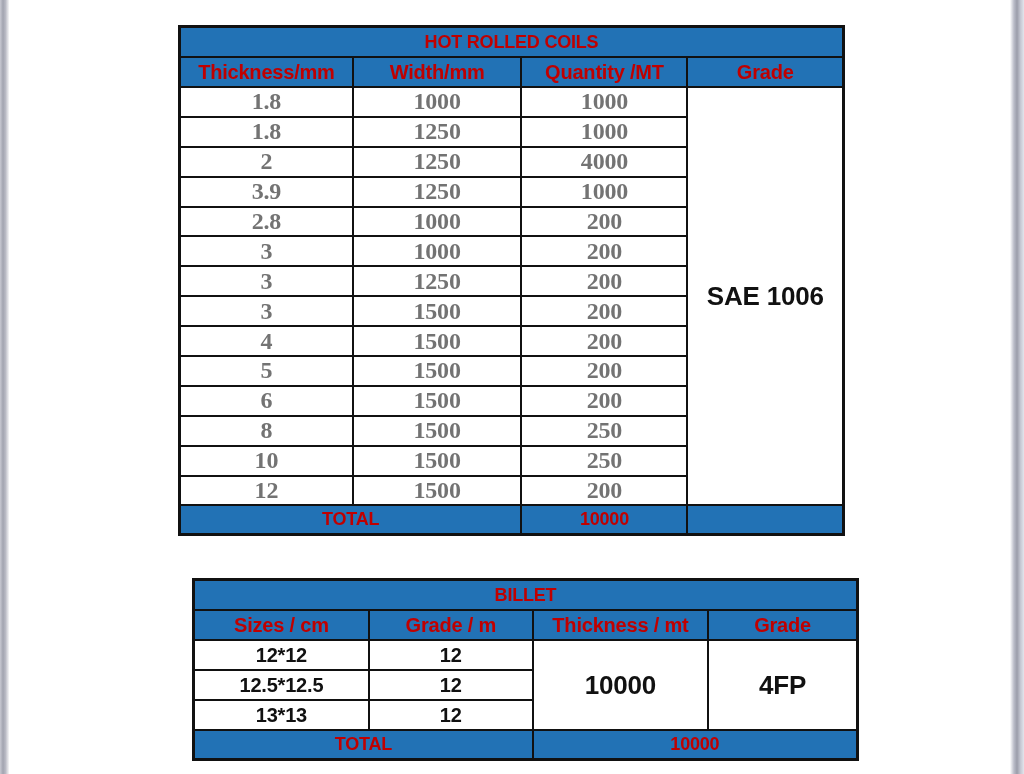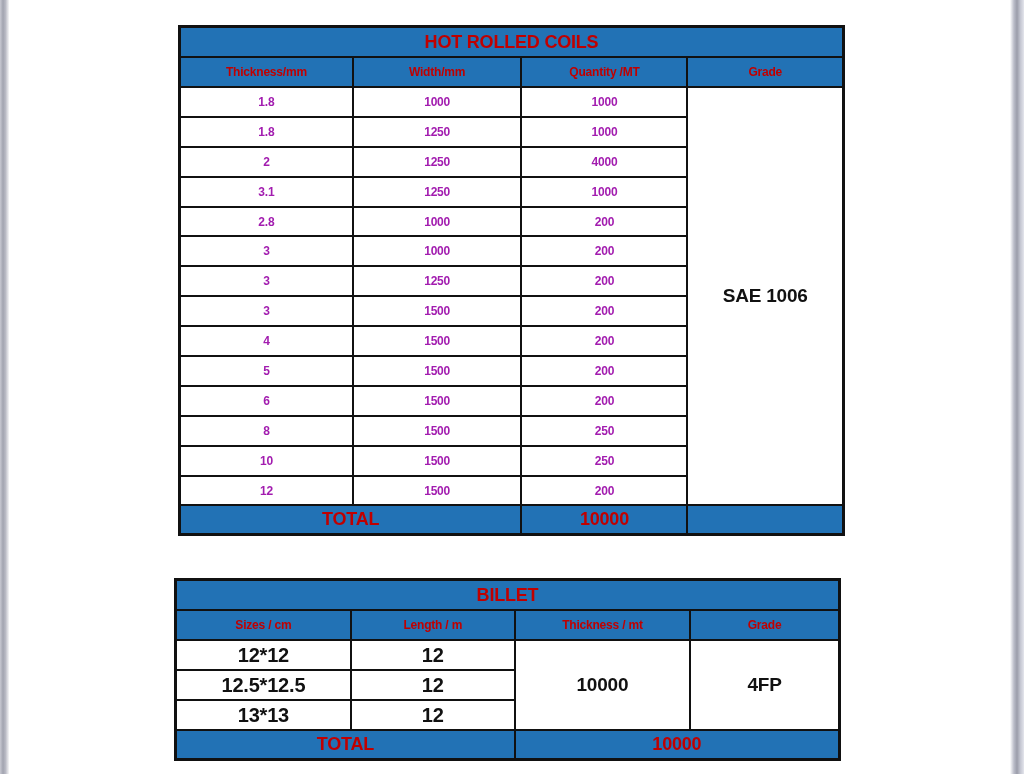--- a/index.html
+++ b/index.html
@@ -29,21 +29,21 @@
     width: 14px; height: 100%;
     background: linear-gradient(to right, #ffffff 0%, #babcc8 28%, #9b9daa 50%, #c5c7d2 75%, #e4e5ec 100%);
   }
   .tbl-wrap1 {
     position: absolute;
     left: 178px; top: 25px;
     width: 667px;
   }
   .tbl-wrap2 {
     position: absolute;
-    left: 174px; top: 578px;
+    left: 192px; top: 578px;
     width: 667px;
   }
   table.grid {
     border-collapse: collapse;
     table-layout: fixed;
     width: 100%;
     border: 3px solid #111111;
     font-weight: bold;
     letter-spacing: -0.2px;
   }
@@ -52,24 +52,24 @@
     text-align: center;
     vertical-align: middle;
     padding: 0;
     overflow: hidden;
   }
   .fill {
     background: #2272b5;
     color: #c00000;
   }
   .title-cell  { font-size: 18px; height: 28px; }
-  .head-cell   { font-size: 12px; height: 28px; }
-  .data-cell   { font-size: 12px; color: #a21caf; background: #ffffff; height: 27.9px; }
+  .head-cell   { font-size: 20px; height: 28px; }
+  .data-cell   { font-size: 24px; color: #737373; background: #ffffff; height: 27.9px; font-family: Liberation Serif, serif; }
   .data-cell2  { font-size: 20px; color: #111111; background: #ffffff; height: 28px; }
-  .grade-cell  { font-size: 19px; color: #111111; background: #ffffff; }
+  .grade-cell  { font-size: 26px; color: #111111; background: #ffffff; }
   .total-cell  { font-size: 18px; height: 27px; }
 </style>
 </head>
 <body>
 
 <div class="slide">
 
   <div class="tbl-wrap1">
     <table class="grid">
       <colgroup>
@@ -98,21 +98,21 @@
           <td class="data-cell">1.8</td>
           <td class="data-cell">1250</td>
           <td class="data-cell">1000</td>
         </tr>
         <tr>
           <td class="data-cell">2</td>
           <td class="data-cell">1250</td>
           <td class="data-cell">4000</td>
         </tr>
         <tr>
-          <td class="data-cell">3.1</td>
+          <td class="data-cell">3.9</td>
           <td class="data-cell">1250</td>
           <td class="data-cell">1000</td>
         </tr>
         <tr>
           <td class="data-cell">2.8</td>
           <td class="data-cell">1000</td>
           <td class="data-cell">200</td>
         </tr>
         <tr>
           <td class="data-cell">3</td>
@@ -175,21 +175,21 @@
           <col style="width:24.7%">
           <col style="width:26.4%">
           <col style="width:22.5%">
       </colgroup>
       <tbody>
         <tr>
           <td colspan="4" class="fill title-cell">BILLET</td>
         </tr>
         <tr>
           <td class="fill head-cell">Sizes / cm</td>
-          <td class="fill head-cell">Length / m</td>
+          <td class="fill head-cell">Grade / m</td>
           <td class="fill head-cell">Thickness / mt</td>
           <td class="fill head-cell">Grade</td>
         </tr>
         <tr>
           <td class="data-cell2">12*12</td>
           <td class="data-cell2">12</td>
           <td rowspan="3" class="grade-cell">10000</td>
           <td rowspan="3" class="grade-cell">4FP</td>
         </tr>
         <tr>

